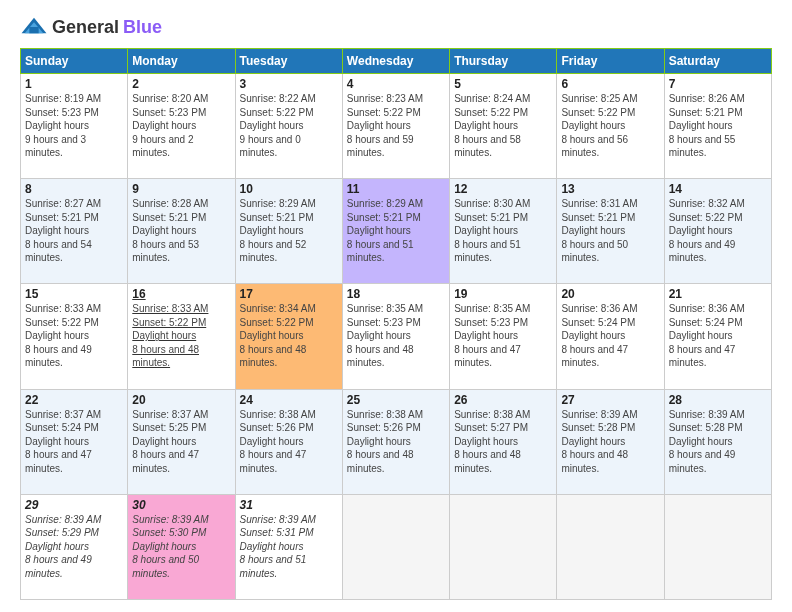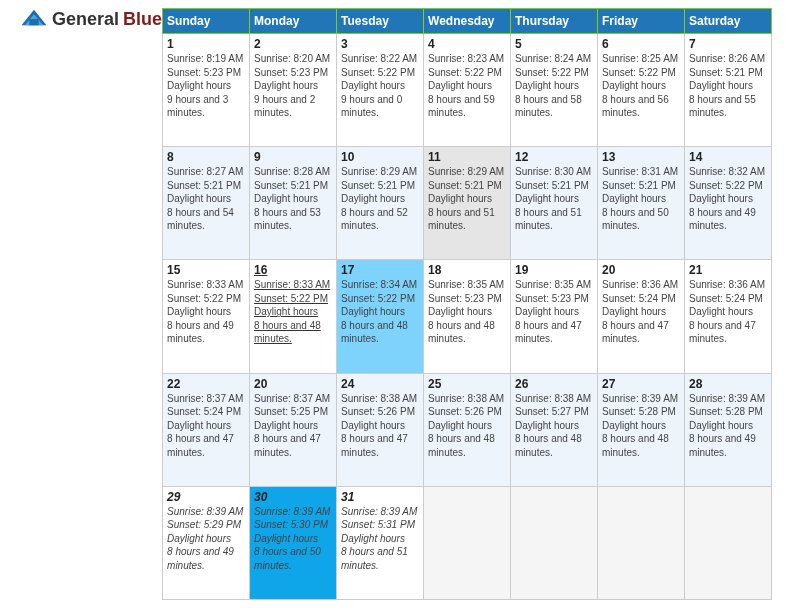--- a/index.html
+++ b/index.html
@@ -6,23 +6,23 @@
     body {
       font-family: Arial, sans-serif;
       background: #fff;
       width: 792px;
       height: 612px;
       overflow: hidden;
     }
     .page {
       width: 792px;
       height: 612px;
-      padding: 8px 20px 12px 20px;
+      padding: 16px 20px 12px 20px;
       display: flex;
-      flex-direction: row;
+      flex-direction: column;
     }
     .header {
       display: flex;
       justify-content: space-between;
       align-items: flex-start;
       margin-bottom: 10px;
     }
     .logo-area {
       display: flex;
       flex-direction: column;
@@ -34,21 +34,21 @@
       gap: 4px;
     }
     .logo-text-general {
       font-size: 18px;
       font-weight: bold;
       color: #333;
     }
     .logo-text-blue {
       font-size: 18px;
       font-weight: bold;
-      color: #7f1d1d;
+      color: #8b5cf6;
     }
     .logo-icon {
       width: 28px;
       height: 22px;
     }
     .title-area {
       text-align: right;
     }
     .month-title {
       font-size: 30px;
@@ -222,21 +222,21 @@
       </td>
           <td style="background: rgb(237, 244, 251);">
         <span class="day-num">10</span>
         <div class="cell-info">
           Sunrise: 8:29 AM<br>
           Sunset: 5:21 PM<br>
           Daylight hours<br>
           8 hours and 52 minutes.
         </div>
       </td>
-          <td style="background: #e5e5e5;">
+          <td style="background: #c4b5fd;">
         <span class="day-num">11</span>
         <div class="cell-info">
           Sunrise: 8:29 AM<br>
           Sunset: 5:21 PM<br>
           Daylight hours<br>
           8 hours and 51 minutes.
         </div>
       </td>
           <td style="background: rgb(237, 244, 251);">
         <span class="day-num">12</span>
@@ -278,21 +278,21 @@
       </td>
           <td style="background: rgb(255, 255, 255); text-decoration: underline;">
         <span class="day-num">16</span>
         <div class="cell-info">
           Sunrise: 8:33 AM<br>
           Sunset: 5:22 PM<br>
           Daylight hours<br>
           8 hours and 48 minutes.
         </div>
       </td>
-          <td style="background: #7dd3fc;">
+          <td style="background: #fdba74;">
         <span class="day-num">17</span>
         <div class="cell-info">
           Sunrise: 8:34 AM<br>
           Sunset: 5:22 PM<br>
           Daylight hours<br>
           8 hours and 48 minutes.
         </div>
       </td>
           <td style="background: rgb(255, 255, 255);">
         <span class="day-num">18</span>
@@ -399,21 +399,21 @@
         <tr>
           <td style="background: rgb(255, 255, 255);">
         <span class="day-num">29</span>
         <div class="cell-info">
           Sunrise: 8:39 AM<br>
           Sunset: 5:29 PM<br>
           Daylight hours<br>
           8 hours and 49 minutes.
         </div>
       </td>
-          <td style="background: #0ea5e9;">
+          <td style="background: #f9a8d4;">
         <span class="day-num">30</span>
         <div class="cell-info">
           Sunrise: 8:39 AM<br>
           Sunset: 5:30 PM<br>
           Daylight hours<br>
           8 hours and 50 minutes.
         </div>
       </td>
           <td style="background: rgb(255, 255, 255);">
         <span class="day-num">31</span>

